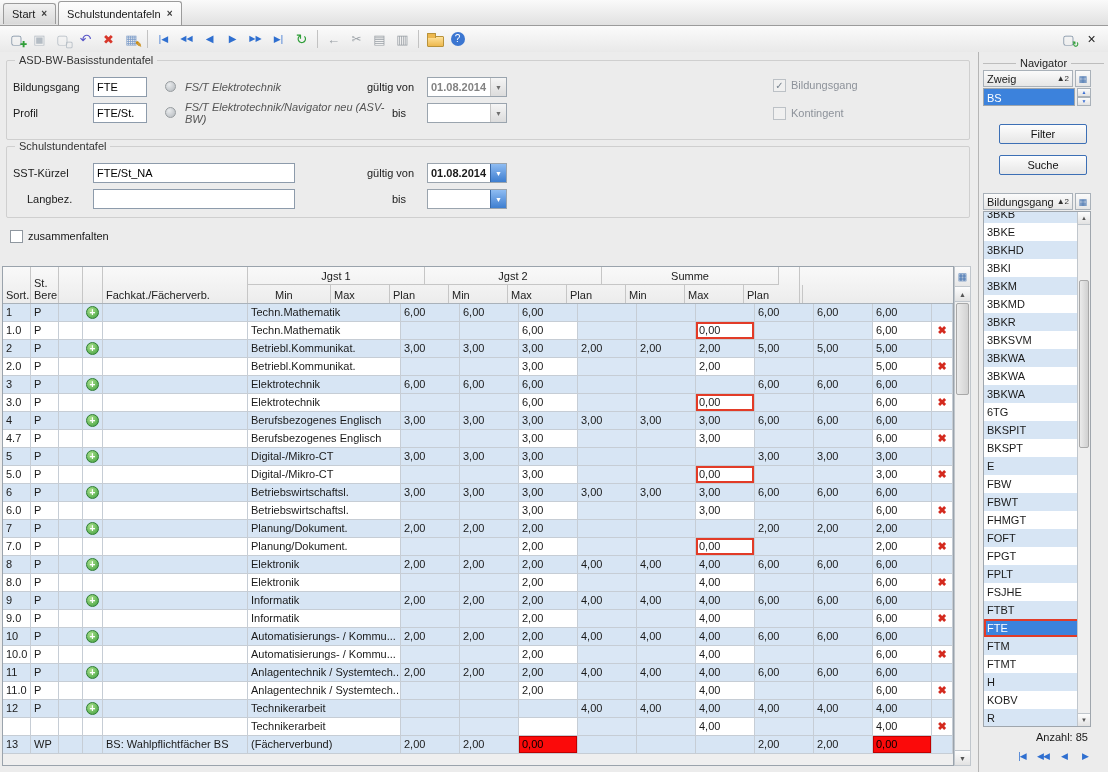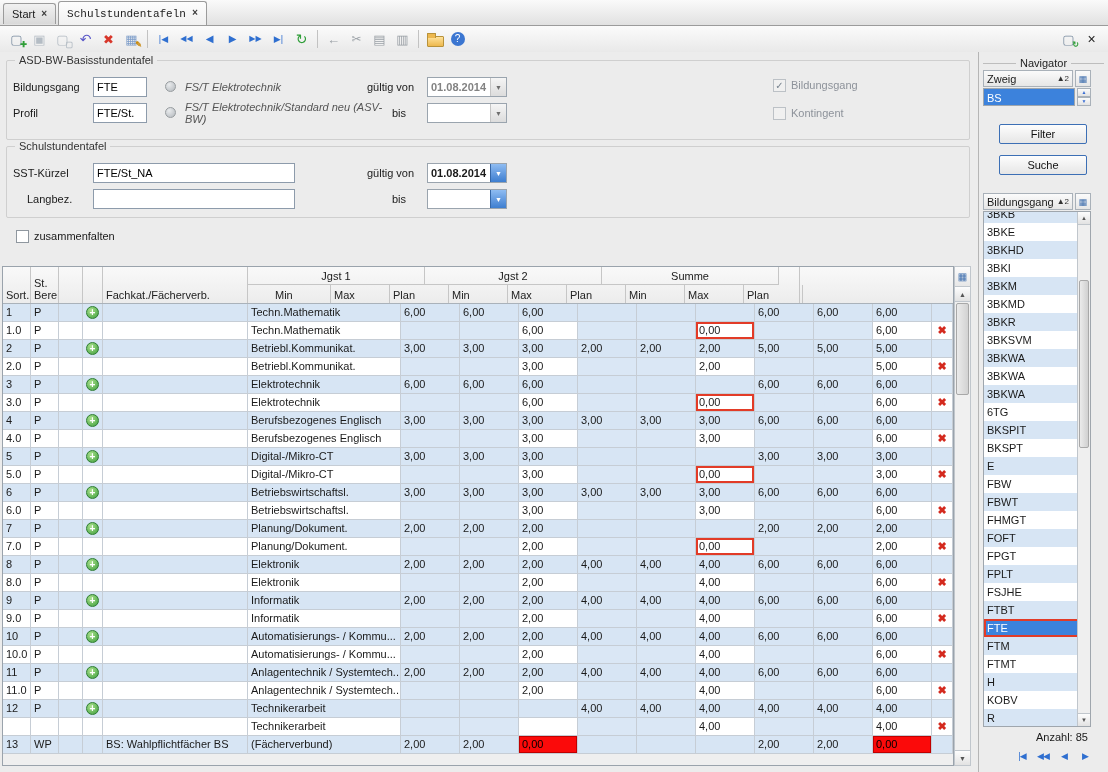--- a/index.html
+++ b/index.html
@@ -3,21 +3,21 @@
 <meta charset="utf-8">
 <style>
 *{margin:0;padding:0;box-sizing:border-box;}
 html,body{width:1108px;height:772px;}
 body{font-family:"Liberation Sans",sans-serif;font-size:11px;color:#1a1a1a;background:#ececec;position:relative;overflow:hidden;}
 button{font-family:inherit;border:0;background:transparent;padding:0;cursor:default;}
 
 
 .tabbar{position:absolute;left:0;top:0;width:1108px;height:26px;background:linear-gradient(#fafafa,#e1e1e1);border-bottom:1px solid #9b9b9b;display:flex;align-items:center;padding-left:3px;}
 .tab{height:21px;display:flex;align-items:center;gap:6px;padding:0 8px;border:1px solid #9b9b9b;border-bottom:none;border-radius:3px 3px 0 0;background:linear-gradient(#f1f1f1,#d9d9d9);margin-right:2px;margin-bottom:-1px;}
-.tab.active{background:linear-gradient(#fdfdfd,#f0f0f0);height:24px;z-index:2;font-family:Liberation Mono, monospace;}
+.tab.active{background:linear-gradient(#fdfdfd,#f0f0f0);height:24px;z-index:2;}
 .tab .x{font-size:10px;font-weight:bold;color:#3a3a3a;}
 
 
 .toolbar{position:absolute;left:0;top:26px;width:1108px;height:27px;background:linear-gradient(#fbfbfb,#e9e9e9);border-bottom:1px solid #c6c6c6;display:flex;align-items:center;padding:0 5px;}
 .tgroup{display:flex;align-items:center;}
 .toolbar .spacer{flex:1;}
 .tbtn{width:23px;height:22px;display:flex;align-items:center;justify-content:center;position:relative;}
 .tbtn .g{font-size:13px;line-height:1;}
 .tbtn .o{position:absolute;right:1px;bottom:1px;font-size:8px;line-height:1;font-weight:bold;}
 .tsep{width:1px;height:18px;background:#c2c2c2;margin:0 4px;display:inline-block;}
@@ -201,21 +201,21 @@
       <span class="val">01.08.2014</span>
       <span class="arrow">▼</span>
     </div>
     <div class="cb disabled" style="left:766px;top:18px;">
       <span class="box">✓</span>
       <span class="t">Bildungsgang</span>
     </div>
     <span class="lbl" style="left:6px;top:46px;">Profil</span>
     <input class="tinput" style="left: 86px; top: 42px; width: 54px;" value="FTE/St.">
     <span class="dot" style="left:158px;top:46px;"></span>
-    <span class="info" style="left:178px;top:40px;width:200px;">FS/T Elektrotechnik/Standard neu (ASV-BW)</span>
+    <span class="info" style="left:178px;top:40px;width:200px;">FS/T Elektrotechnik/Navigator neu (ASV-BW)</span>
     <span class="lbl" style="left:385px;top:46px;">bis</span>
     <div class="combo disabled" style="left:420px;top:42px;width:80px;">
       <span class="val"></span>
       <span class="arrow">▼</span>
     </div>
     <div class="cb disabled" style="left:766px;top:46px;">
       <span class="box empty"></span>
       <span class="t">Kontingent</span>
     </div>
   </div>
@@ -231,21 +231,21 @@
     </div>
     <span class="lbl" style="left:20px;top:46px;">Langbez.</span>
     <input class="tinput" style="left: 86px; top: 42px; width: 202px;" value="">
     <span class="lbl" style="left:385px;top:46px;">bis</span>
     <div class="combo enabled" style="left:420px;top:42px;width:80px;">
       <span class="val"></span>
       <span class="arrow">▼</span>
     </div>
   </div>
 
-  <div class="cb" style="left:10px;top:178px;margin-left:6px;">
+  <div class="cb" style="left:10px;top:178px;">
     <span class="box empty"></span>
     <span class="t">zusammenfalten</span>
   </div>
 
   <div class="grid">
     <div class="gtable">
       <div class="ghead">
         <div class="hcell w-sort">Sort.</div>
         <div class="hcell w-ber">
           <div><span>St.</span><br>
@@ -415,21 +415,21 @@
             <div class="tc w-num">3,00</div>
             <div class="tc w-num">3,00</div>
             <div class="tc w-num">3,00</div>
             <div class="tc w-num">3,00</div>
             <div class="tc w-num">6,00</div>
             <div class="tc w-num">6,00</div>
             <div class="tc w-num">6,00</div>
             <div class="tc w-del"></div>
           </div>
           <div class="trow white">
-            <div class="tc w-sort">4.0</div>
+            <div class="tc w-sort">4.7</div>
             <div class="tc w-ber">P</div>
             <div class="tc w-sp"></div>
             <div class="tc w-ic"></div>
             <div class="tc w-fk"></div>
             <div class="tc w-fach">Berufsbezogenes Englisch</div>
             <div class="tc w-num tint"></div>
             <div class="tc w-num tint"></div>
             <div class="tc w-num">3,00</div>
             <div class="tc w-num tint"></div>
             <div class="tc w-num tint"></div>

